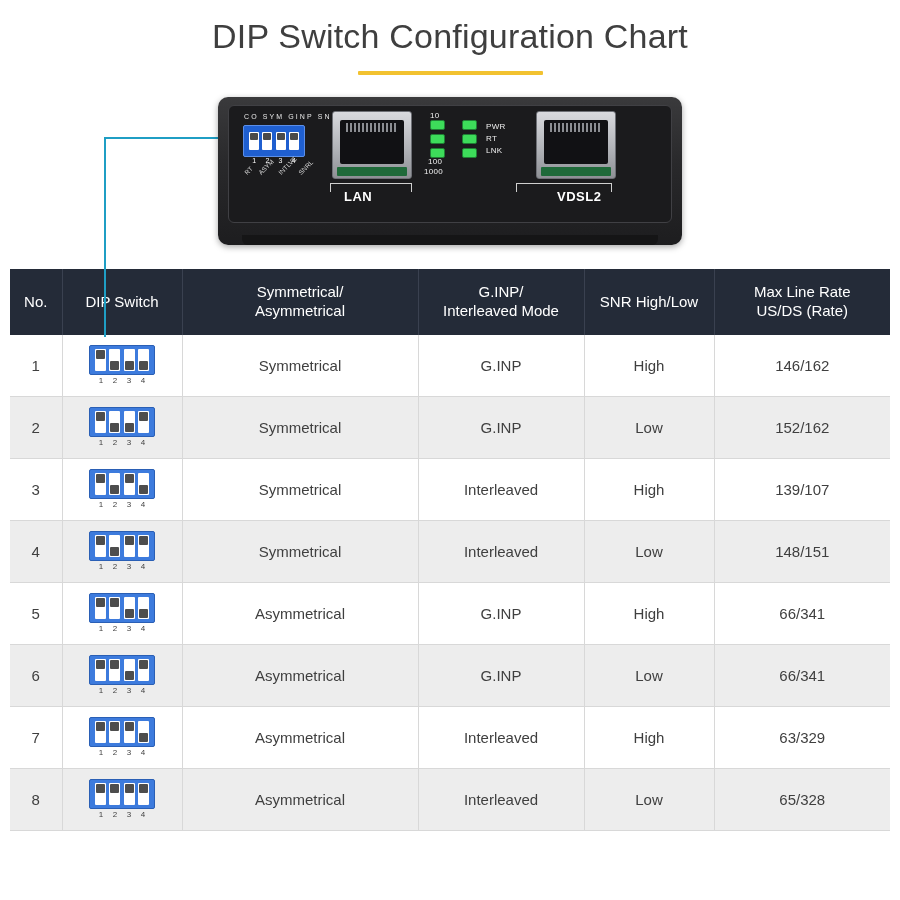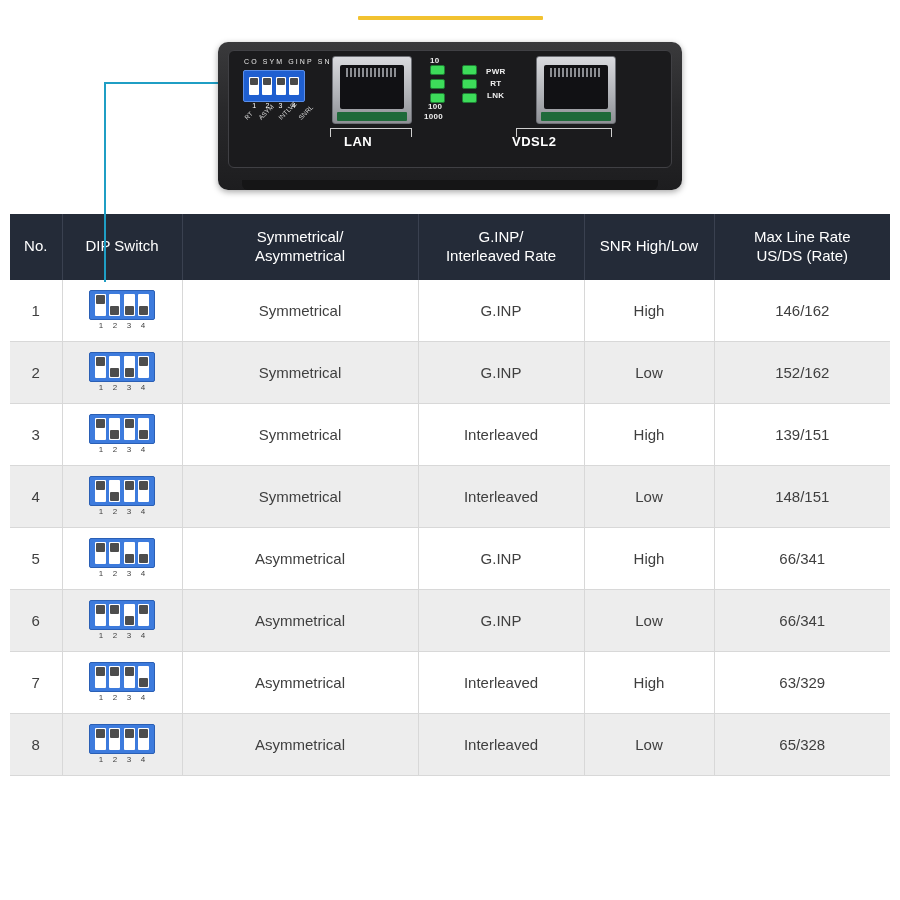--- a/index.html
+++ b/index.html
@@ -181,21 +181,21 @@
   .rj45.vdsl { left: 536px; }
 
   .port-name {
     position: absolute;
     font-size: 13px;
     font-weight: bold;
     color: #ffffff;
     letter-spacing: 0.5px;
   }
   .port-name.lan { left: 344px; top: 100px; }
-  .port-name.vdsl { left: 512px; top: 100px; }
+  .port-name.vdsl { left: 557px; top: 100px; }
   .bracket {
     position: absolute;
     border-left: 1.5px solid #cfcfcf;
     border-right: 1.5px solid #cfcfcf;
     border-top: 1.5px solid #cfcfcf;
     height: 8px;
   }
   .bracket.lan { left: 330px; top: 94px; width: 80px; }
   .bracket.vdsl { left: 516px; top: 94px; width: 94px; }
 
@@ -216,26 +216,25 @@
     height: 8px;
     background: #3ddc5a;
     border-radius: 2px;
     border: 1px solid #1f7f34;
   }
   .led-text {
     position: absolute;
     font-size: 8px;
     color: #efefef;
     letter-spacing: .3px;
-    font-weight: bold;
   }
   .lt-10 { left: 430px; top: 22px; }
   .lt-100 { left: 428px; top: 68px; text-align: right; }
   .lt-1000 { left: 424px; top: 78px; }
-  .lt-right { left: 486px; top: 32px; line-height: 12px; text-align: center; }
+  .lt-right { left: 486px; top: 32px; line-height: 12px; text-align: left; }
 
   .callout-line {
     position: absolute;
     left: 104px;
     top: 48px;
     width: 2px;
     height: 200px;
     background: #1f9ec4;
   }
   .callout-h {
@@ -327,20 +326,21 @@
     font-size: 8px;
     color: #3f3f3f;
     margin-top: 1px;
   }
 </style>
 </head>
 <body>
 
 <div class="page">
 
+  <div class="title">DIP Switch Configuration Chart</div>
   <div class="title-underline"></div>
 
   <div class="device-area">
 
     <div class="callout-h"></div>
     <div class="callout-line"></div>
 
     <div class="device">
       <div class="device-inner"></div>
       <div class="device-foot"></div>
@@ -415,21 +415,21 @@
         </th>
         <th>
           <div>DIP Switch</div>
         </th>
         <th>
           <div>Symmetrical/</div>
           <div>Asymmetrical</div>
         </th>
         <th>
           <div>G.INP/</div>
-          <div>Interleaved Rate</div>
+          <div>Interleaved Mode</div>
         </th>
         <th>
           <div>SNR High/Low</div>
         </th>
         <th>
           <div>Max Line Rate</div>
           <div>US/DS (Rate)</div>
         </th>
       </tr>
     </thead>
@@ -479,21 +479,21 @@
                 <div class="sw down"></div>
               </div><div class="dip-mini-nums">
                 <span>1</span>
                 <span>2</span>
                 <span>3</span>
                 <span>4</span>
               </div></div></td>
           <td>Symmetrical</td>
           <td>Interleaved</td>
           <td>High</td>
-          <td>139/151</td>
+          <td>139/107</td>
         </tr>
         <tr>
           <td>4</td>
           <td><div class="dip-mini-wrap"><div class="dip-mini">
                 <div class="sw up"></div>
                 <div class="sw down"></div>
                 <div class="sw up"></div>
                 <div class="sw up"></div>
               </div><div class="dip-mini-nums">
                 <span>1</span>

